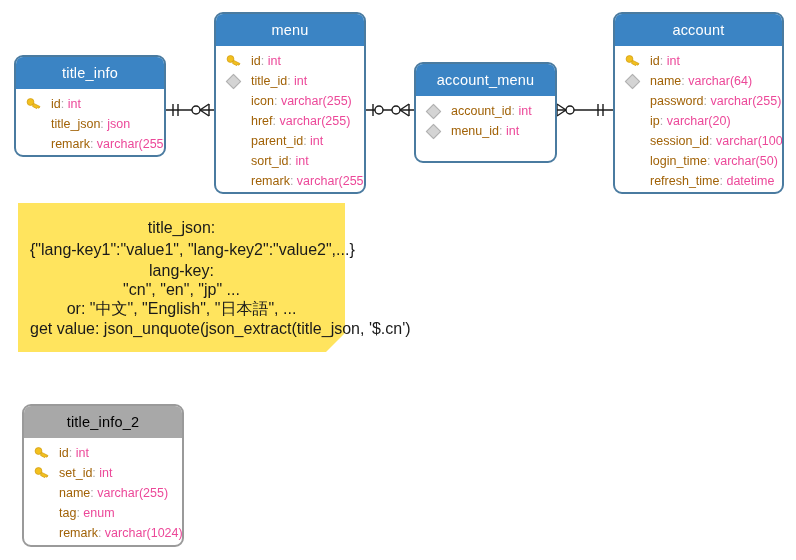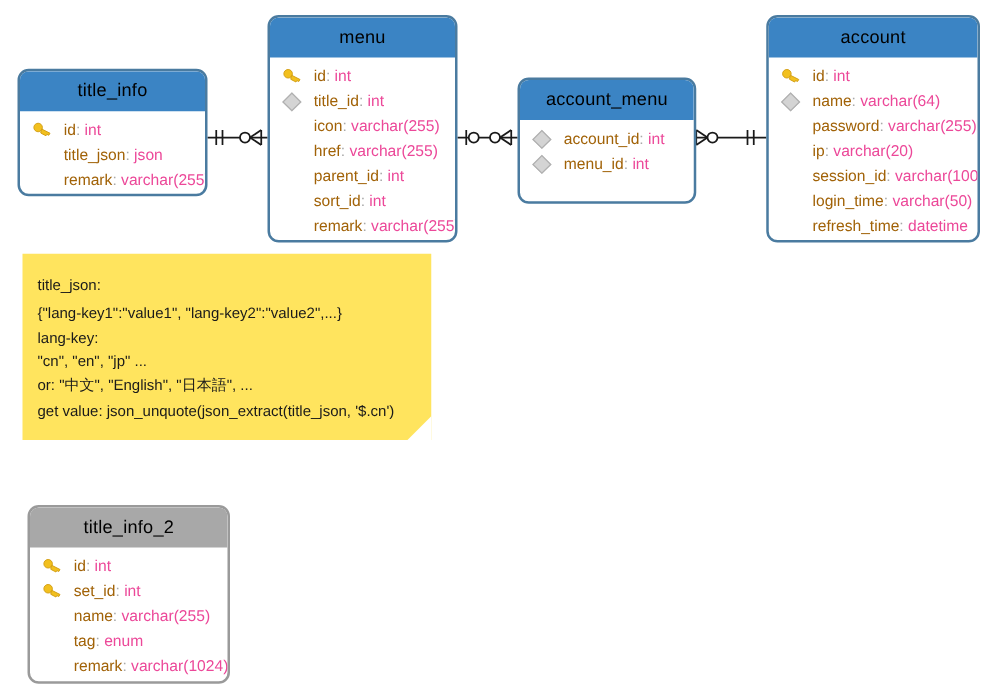--- a/index.html
+++ b/index.html
@@ -34,21 +34,21 @@
     z-index: 5;
   }
   .entity.gray {
     border-color: #9a9a9a;
   }
   .entity-header {
     height: 32px;
     line-height: 32px;
     text-align: center;
     background: #3b84c4;
-    color: #000000;
+    color: #ffffff;
     font-size: 14.5px;
     letter-spacing: .2px;
     white-space: nowrap;
   }
   .entity.gray .entity-header {
     background: #a8a8a8;
     color: #000000;
   }
   .fields {
     padding: 5px 0 8px 0;
@@ -93,23 +93,24 @@
 
   
   .note {
     position: absolute;
     box-sizing: border-box;
     background: #ffe45e;
     z-index: 4;
   }
   .note-body {
     padding: 14px 12px 0 12px;
-    font-size: 12px;
+    font-size: 16px;
     color: #1a1a1a;
     line-height: 1.0;
+    text-align: center;
   }
   .note-line {
     height: 22px;
     line-height: 22px;
     white-space: nowrap;
   }
   .note-line.tight { height: 19px; line-height: 19px; }
   .note-fold {
     position: absolute;
     right: 0;

